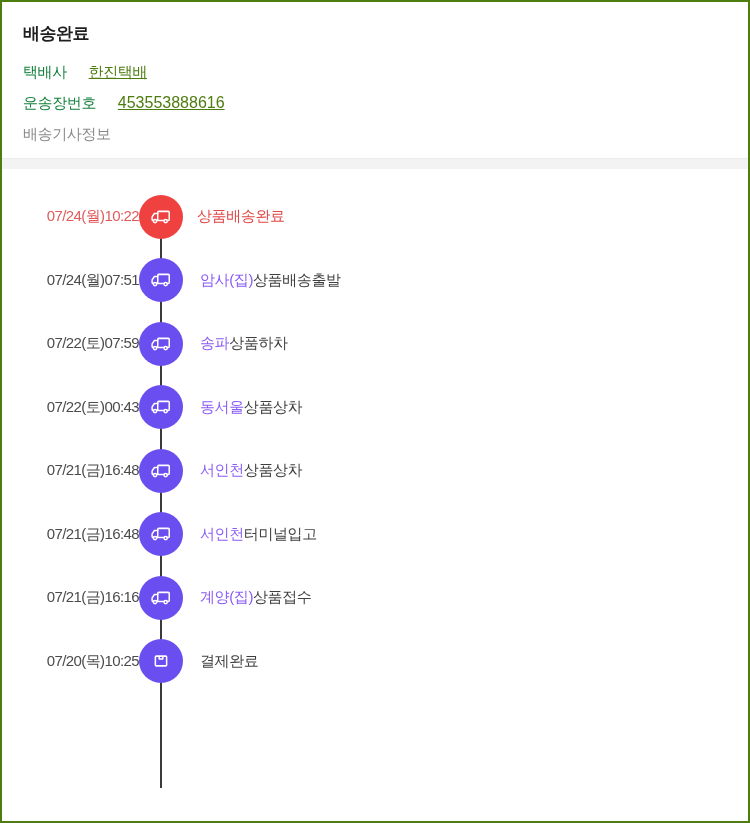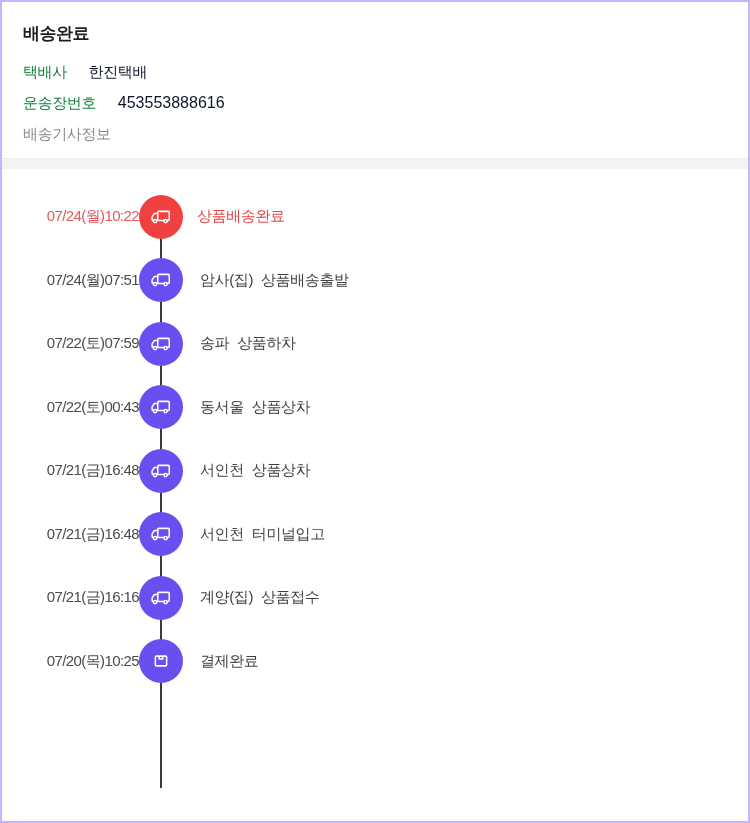--- a/index.html
+++ b/index.html
@@ -1,40 +1,40 @@
 <!DOCTYPE html>
 <html lang="ko"><head>
 <meta charset="utf-8">
 <style>
   html,body { margin:0; padding:0; background:#ffffff; }
   body { font-family:"Liberation Sans","DejaVu Sans",sans-serif; }
   .page {
     position:relative; width:750px; height:823px; box-sizing:border-box;
-    border:2px solid #c4b5fd; background:#ffffff; overflow:hidden;
+    border:2px solid #4d7c0f; background:#ffffff; overflow:hidden;
   }
   
   .summary { height:156px; box-sizing:border-box; padding:22px 0 0 21px; }
   .page-title { margin:0 0 17px 0; font-size:17px; line-height:20px; font-weight:bold; color:#1f1f1f; letter-spacing:-0.5px; }
   .info-row { margin:0 0 10px 0; font-size:15px; line-height:21px; letter-spacing:-0.4px; }
   .info-label { color:#15803d; margin-right:18px;text-align:right; }
-  .info-value { color:#0f172a; }
+  .info-value { color:#4d7c0f;text-decoration:underline; }
   .tracking-number { font-size:16px; letter-spacing:0; }
   .driver-link { color:#8a8a8a; cursor:pointer; }
   
   .divider { height:11px; background:#f3f3f4; border-top:1px solid #ececee; box-sizing:border-box; }
   
   .timeline { position:relative; padding-top:16px; }
   .track-line { position:absolute; left:158px; top:48px; height:571px; width:1.5px; background:#3b3b3b; }
   .row { position:relative; display:flex; align-items:center; height:63.5px; }
   .date { width:116px; margin-left:21px; flex:0 0 auto; font-size:15px; color:#4b4b4b; letter-spacing:-0.6px; white-space:nowrap;text-align:right; }
   .bubble { --bubble-bg:#6a4ef0; flex:0 0 auto; width:44px; height:44px; border-radius:50%;
             background:var(--bubble-bg); display:flex; align-items:center; justify-content:center; }
   .bubble svg { display:block; }
   .desc { margin-left:17px; font-size:15px; color:#3f3f3f; letter-spacing:-0.4px; white-space:nowrap; }
-  .loc { color:#404040; margin-right:8px;text-align:right; }
+  .loc { color:#8b5cf6; margin-right:0;text-align:right; }
   .row.latest .date { color:#e15b5b; }
   .row.latest .desc { color:#e04848; font-weight:500;margin-left:14px; }
   .row.latest .bubble { --bubble-bg:#f04141; }
   .svg-defs { position:absolute; width:0; height:0; overflow:hidden; }
 </style>
 </head>
 <body>
 
 <svg class="svg-defs" aria-hidden="true">
   <defs>

